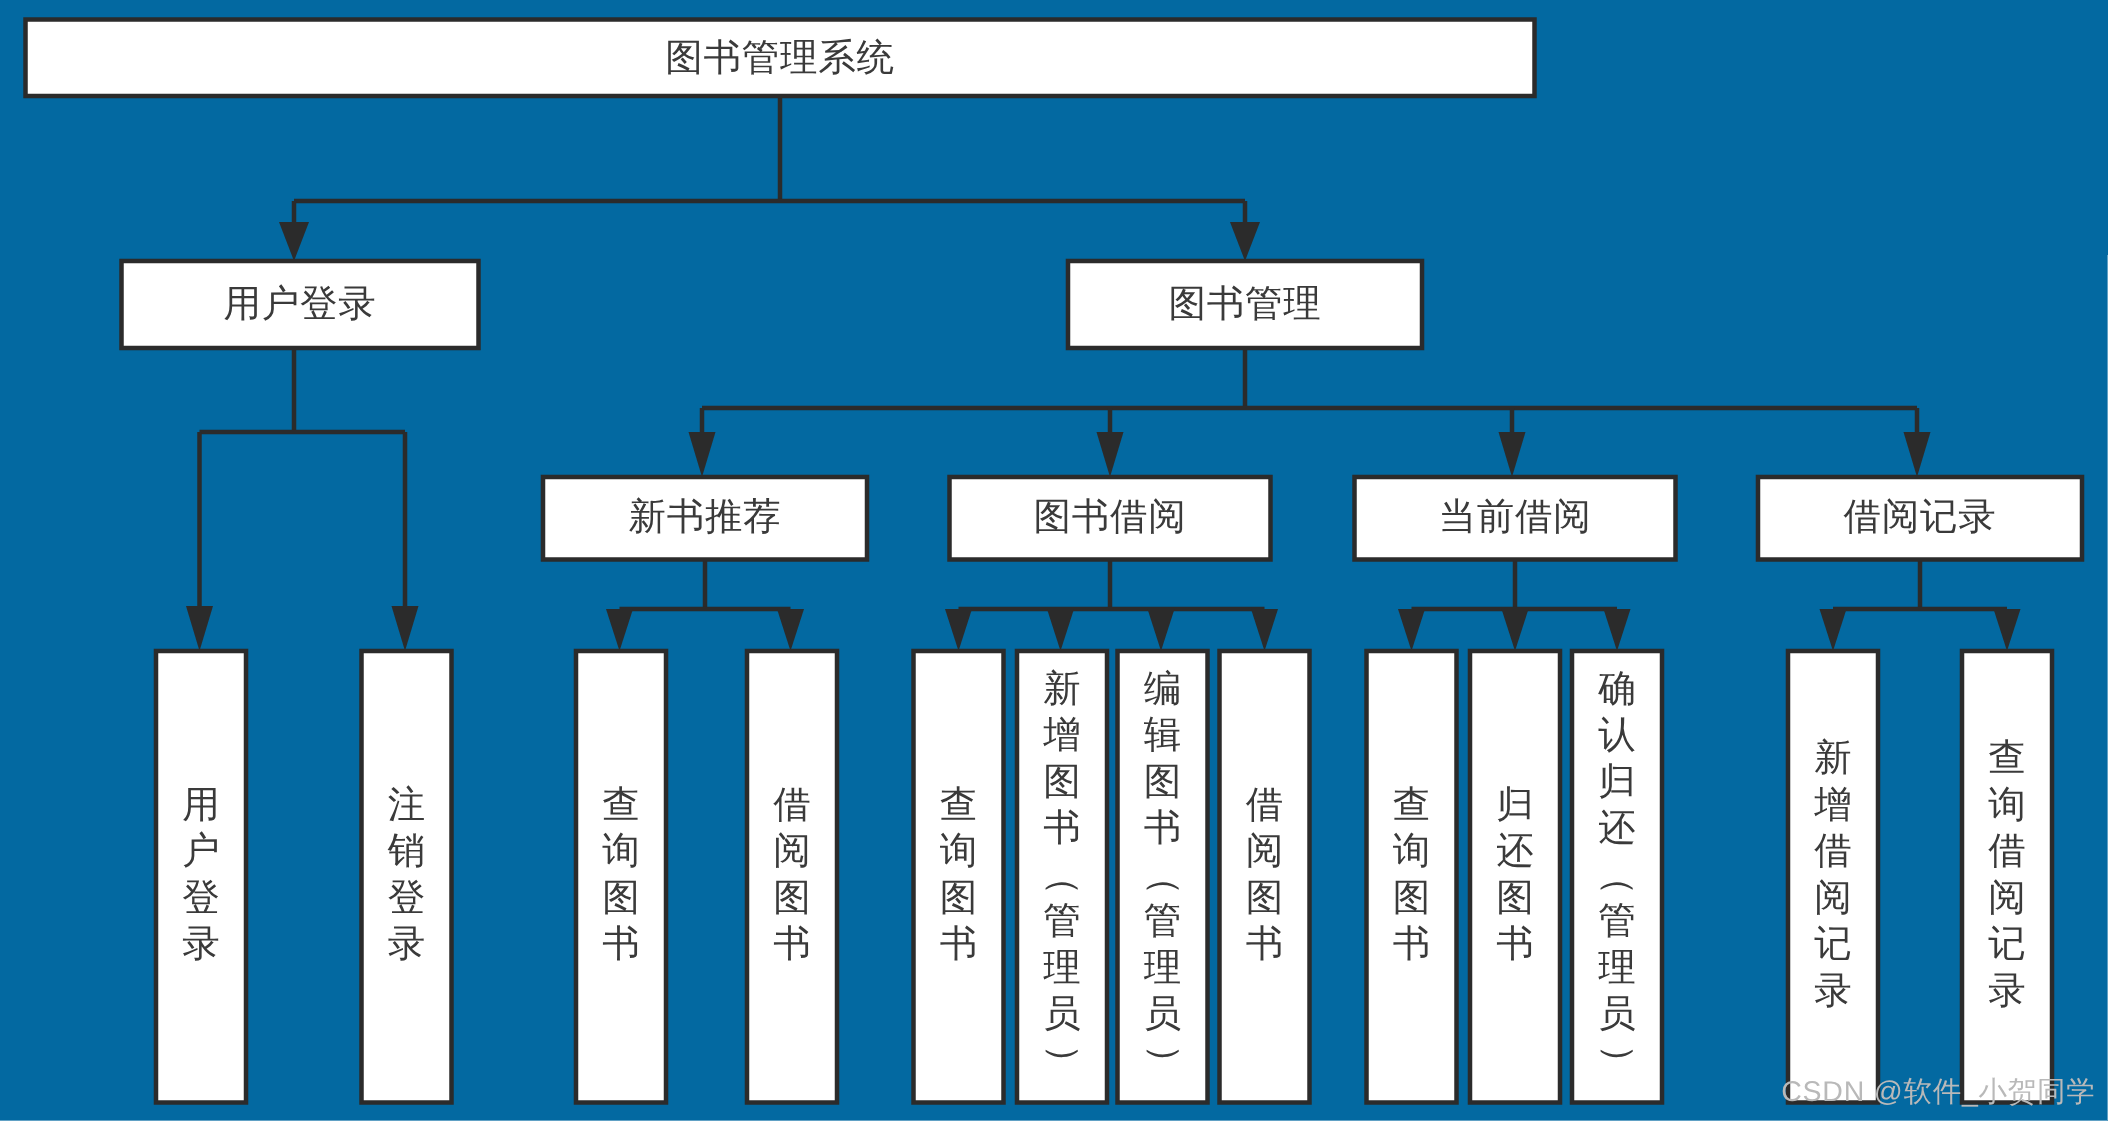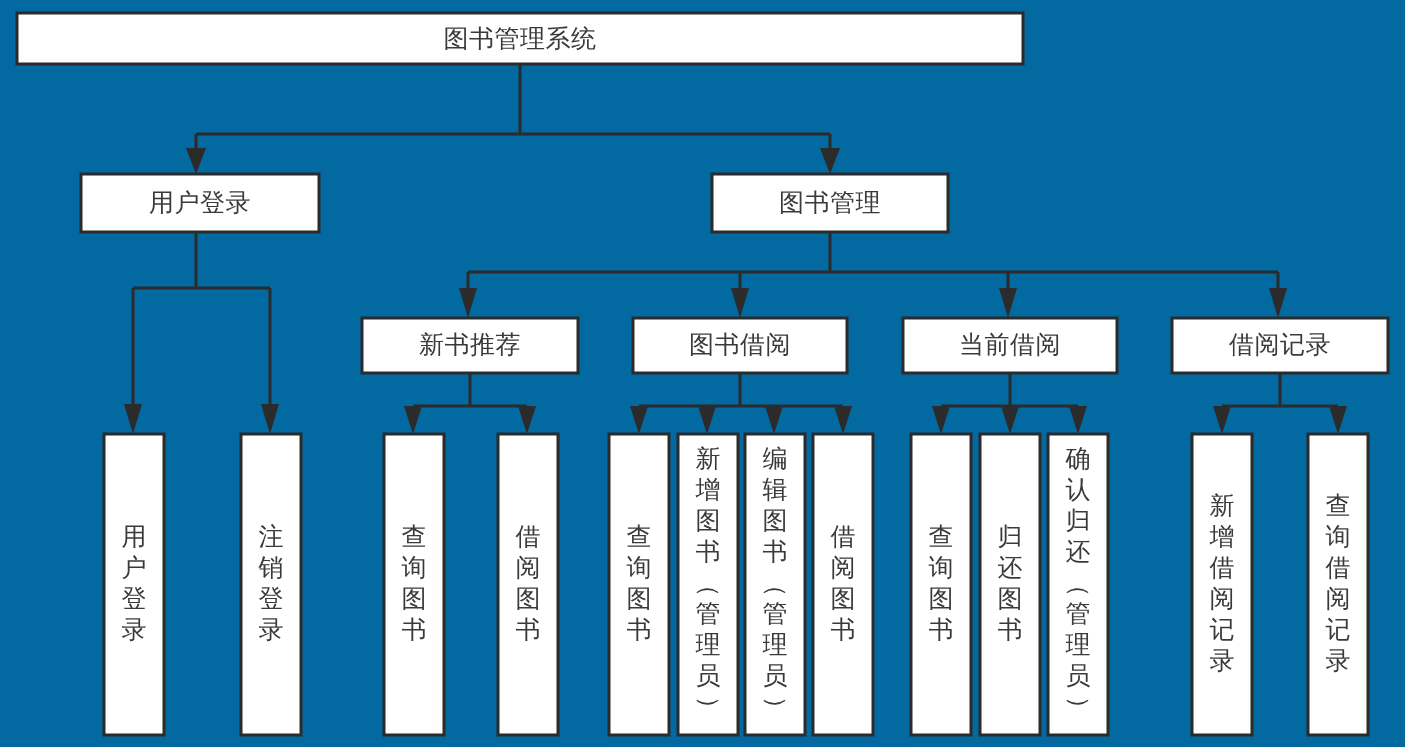--- a/index.html
+++ b/index.html
@@ -297,13 +297,14 @@
             <text class="vlabel vchar" x="1338" y="538" dominant-baseline="middle">询</text>
             <text class="vlabel vchar" x="1338" y="569" dominant-baseline="middle">借</text>
             <text class="vlabel vchar" x="1338" y="600" dominant-baseline="middle">阅</text>
             <text class="vlabel vchar" x="1338" y="631" dominant-baseline="middle">记</text>
             <text class="vlabel vchar" x="1338" y="662" dominant-baseline="middle">录</text>
           </g>
       </g>
     </g>
   </svg>
 
+  <div class="watermark">CSDN @软件_小贺同学</div>
 </div>
 
 </body></html>

